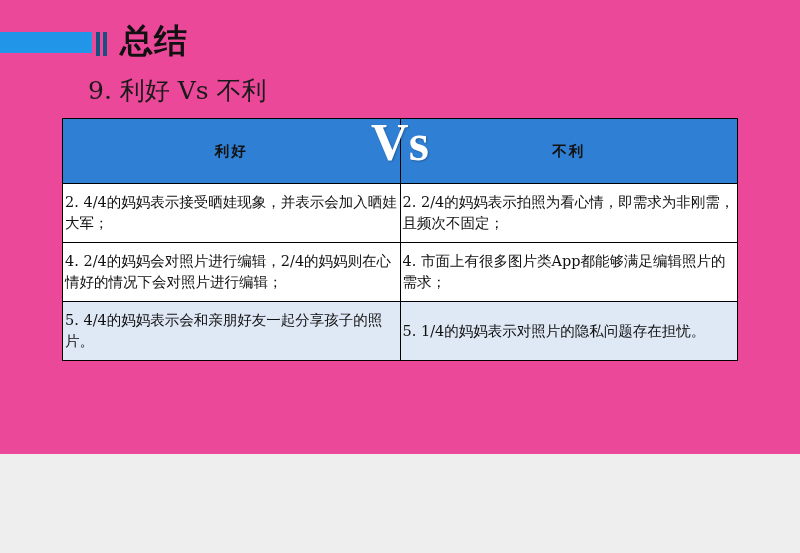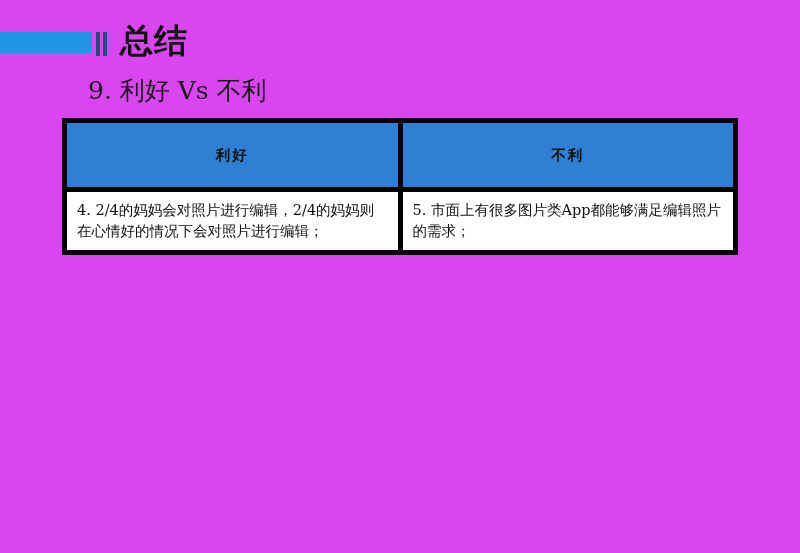--- a/index.html
+++ b/index.html
@@ -11,22 +11,22 @@
     height: 553px;
     background: #eeeeee;
     font-family: "Liberation Serif", serif;
     overflow: hidden;
     position: relative;
   }
   .slide {
     position: absolute;
     left: 0; top: 0;
     width: 800px;
-    height: 553px;
-    background: #d946ef;
+    height: 454px;
+    background: #ec4899;
   }
 
   
   .header {
     position: absolute;
     left: 0;
     top: 14px;
     width: 800px;
     height: 50px;
   }
@@ -80,23 +80,23 @@
     left: 62px;
     top: 118px;
     width: 676px;
   }
   table.compare {
     border-collapse: collapse;
     width: 676px;
     table-layout: fixed;
   }
   table.compare td, table.compare th {
-    border: 5px solid #000000;
+    border: 1px solid #000000;
     vertical-align: middle;
-    padding: 8px 10px;
+    padding: 8px 2px;
     font-size: 14.5px;
     line-height: 1.45;
     color: #111111;
     font-family: "DejaVu Serif", serif;
     margin-left: 20px;
   }
   .head-cell {
     background: #2f7fd4;
     color: #ffffff;
     text-align: center;
@@ -140,21 +140,30 @@
   <div class="subtitle">9. 利好 Vs 不利</div>
 
   <div class="table-wrap">
     <table class="compare">
       <tbody>
           <tr>
         <th class="head-cell">利好</th>
         <th class="head-cell">不利</th>
       </tr>
       <tr class="row-b">
+        <td>2. 4/4的妈妈表示接受晒娃现象，并表示会加入晒娃大军；</td>
+        <td>2. 2/4的妈妈表示拍照为看心情，即需求为非刚需，且频次不固定；</td>
+      </tr>
+      <tr class="row-b">
         <td>4. 2/4的妈妈会对照片进行编辑，2/4的妈妈则在心情好的情况下会对照片进行编辑；</td>
-        <td>5. 市面上有很多图片类App都能够满足编辑照片的需求；</td>
+        <td>4. 市面上有很多图片类App都能够满足编辑照片的需求；</td>
+      </tr>
+      <tr class="row-a">
+        <td>5. 4/4的妈妈表示会和亲朋好友一起分享孩子的照片。</td>
+        <td>5. 1/4的妈妈表示对照片的隐私问题存在担忧。</td>
       </tr>
     </tbody>
       </table>
   </div>
 
+  <div class="vs-badge">Vs</div>
 
 </div>
 
 </body></html>

